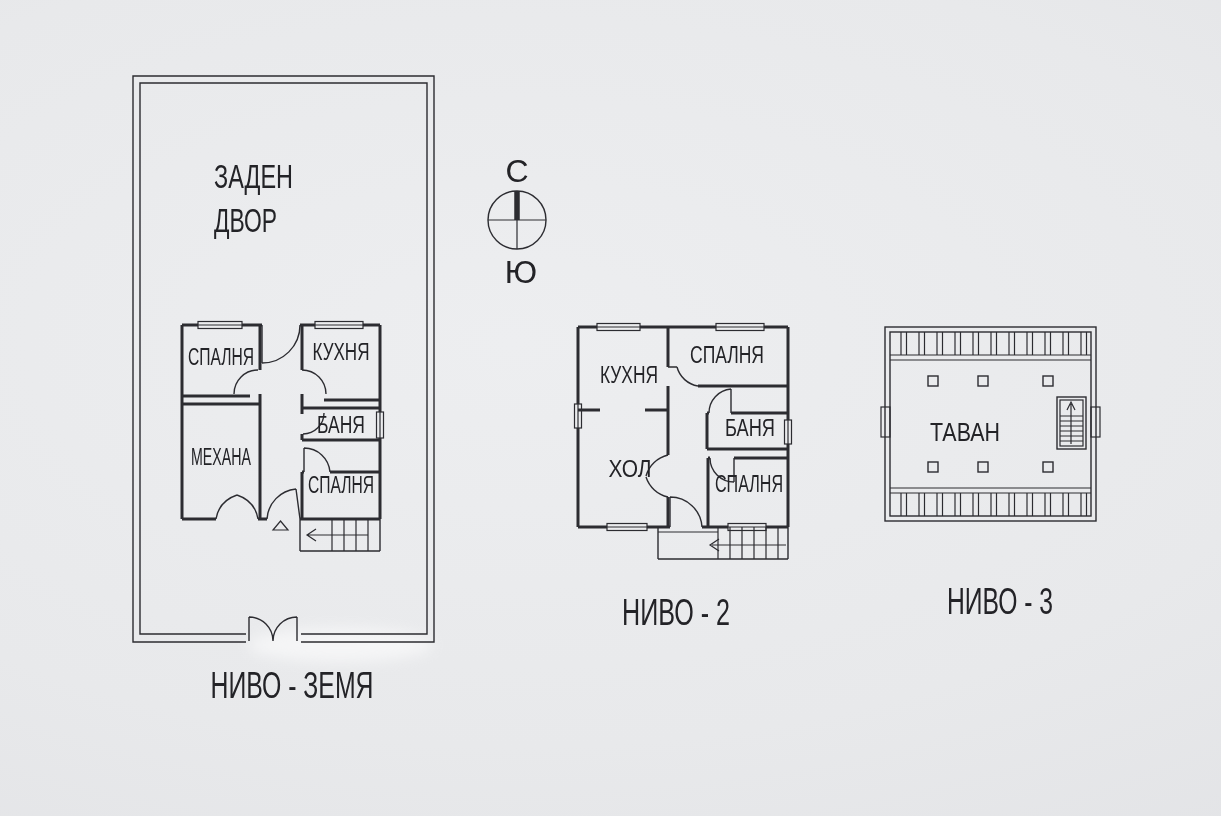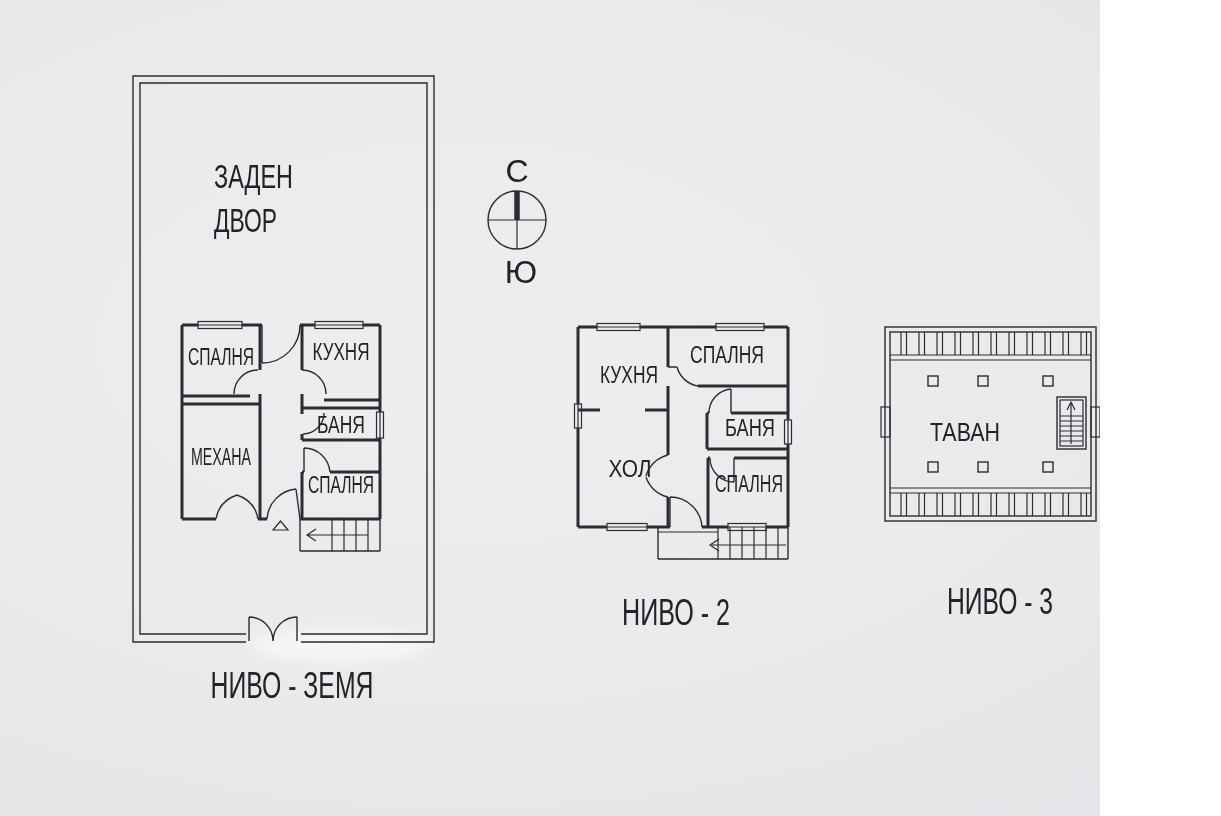--- a/index.html
+++ b/index.html
@@ -4,21 +4,21 @@
 <style>
   :root{
     --paper-bg:#e8e9eb;
     --paper-edge:#e0e1e4;
     --ink:#2c2c31;
     --text-ink:#232327;
   }
   html,body{margin:0;padding:0;}
   .canvas{
     position:relative;
-    width:1100px;height:816px;
+    width:1221px;height:816px;
     background:
       radial-gradient(120% 90% at 42% 42%, #edeef0 0%, var(--paper-bg) 55%, var(--paper-edge) 100%);
     overflow:hidden;
     font-family:"Liberation Sans", sans-serif;
   }
   svg{position:absolute;left:0;top:0;}
   .wall{stroke:var(--ink);stroke-width:3;fill:none;}
   .thin{stroke:var(--ink);stroke-width:1.4;fill:none;}
   .hair{stroke:var(--ink);stroke-width:1.2;fill:none;}
   .lbl{fill:var(--text-ink);}

